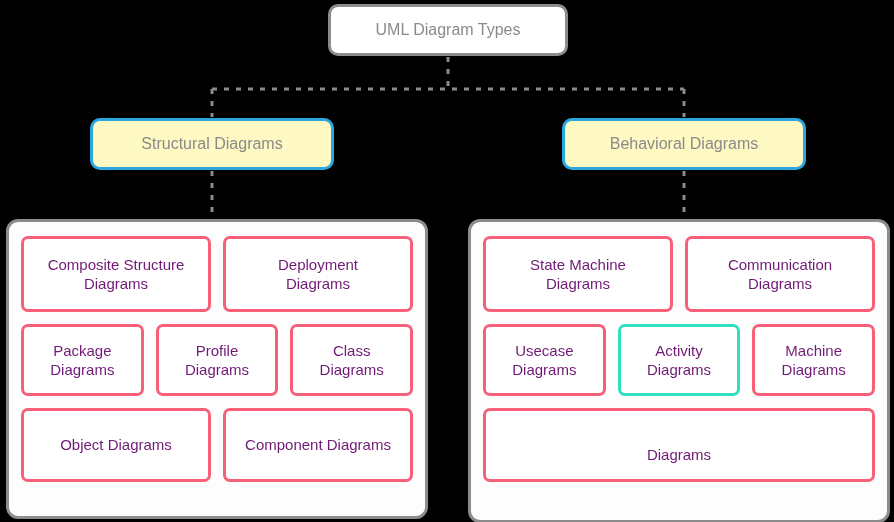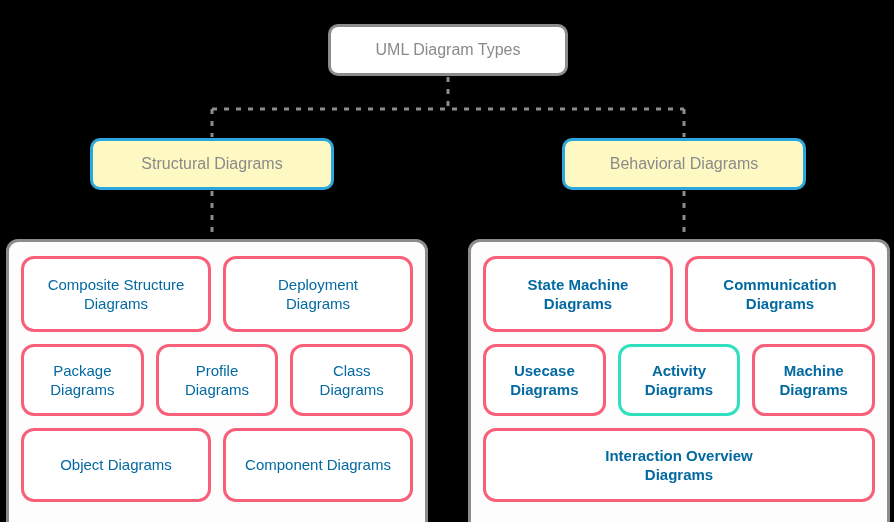--- a/index.html
+++ b/index.html
@@ -11,21 +11,20 @@
     width: 894px;
     height: 522px;
     position: relative;
     overflow: hidden;
     font-family: "Liberation Sans", sans-serif;
   }
 
   #diagram-root {
     position: absolute;
     inset: 0;
-    margin-top: 20px;
   }
 
   
   #connectors {
     position: absolute;
     left: 0;
     top: 0;
     width: 894px;
     height: 522px;
     pointer-events: none;
@@ -78,40 +77,39 @@
     left: 6px;
     top: 219px;
     width: 422px;
     height: 300px;
   }
   .group.behavioral-group {
     left: 468px;
     top: 219px;
     width: 422px;
     height: 304px;
-    font-weight: bold;
   }
 
   .row {
     display: flex;
     justify-content: space-between;
     gap: 12px;
   }
   .row + .row { margin-top: 12px; justify-content: space-between; }
 
   .leaf {
     box-sizing: border-box;
     background: #ffffff;
     border: 3px solid #F76078;
-    border-radius: 13px;
+    border-radius: 7px;
     display: flex;
     align-items: center;
     justify-content: center;
     text-align: center;
-    color: #0369a1;
+    color: #701a75;
     font-size: 15px;
     line-height: 1.3;
     padding: 4px 12px;
     flex: 1 1 0;
   }
   .leaf.h-tall { height: 76px; }
   .leaf.h-mid  { height: 72px; }
   .leaf.h-low  { height: 74px; }
 
   .leaf.highlight { border-color: #2EE0BE; }
@@ -197,18 +195,18 @@
       </div>
       <div class="leaf h-mid highlight">
         <span><span>Activity</span><br><span>Diagrams</span></span>
       </div>
       <div class="leaf h-mid">
         <span><span>Machine</span><br><span>Diagrams</span></span>
       </div>
     </div>
     <div class="row">
       <div class="leaf h-low">
-        <span><span>Interaction Overview</span><br><span>Diagrams</span></span>
+        <span><br><span>Diagrams</span></span>
       </div>
     </div>
   </div>
 
 </div>
 
 </body></html>

